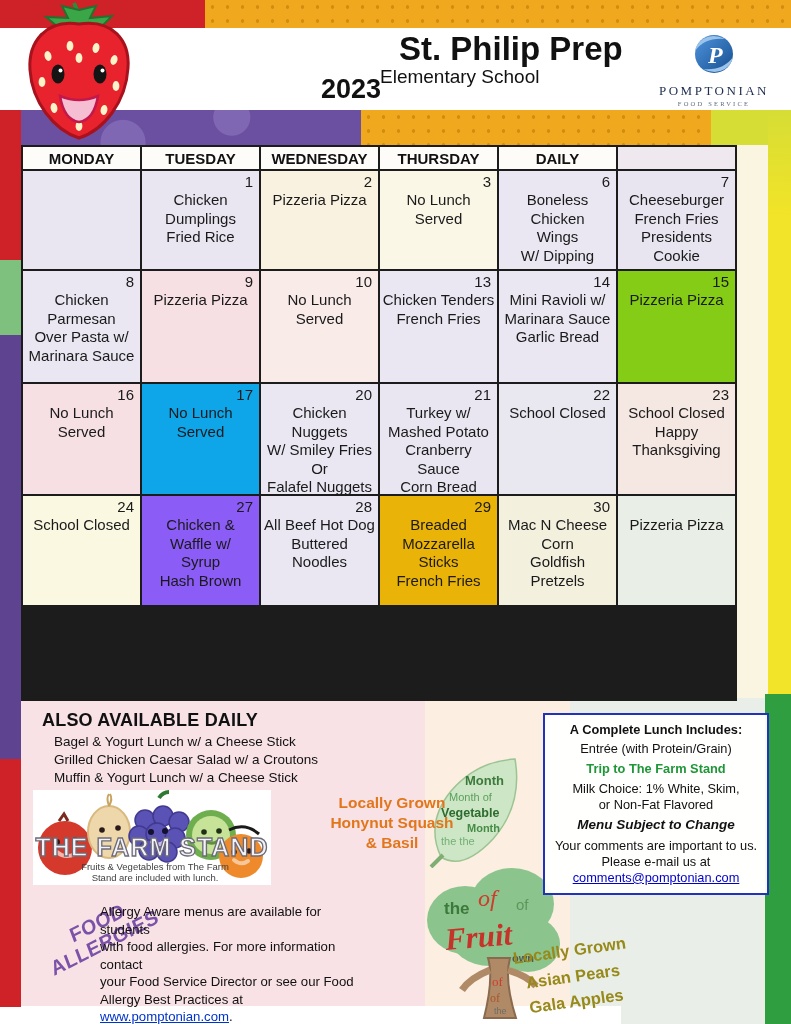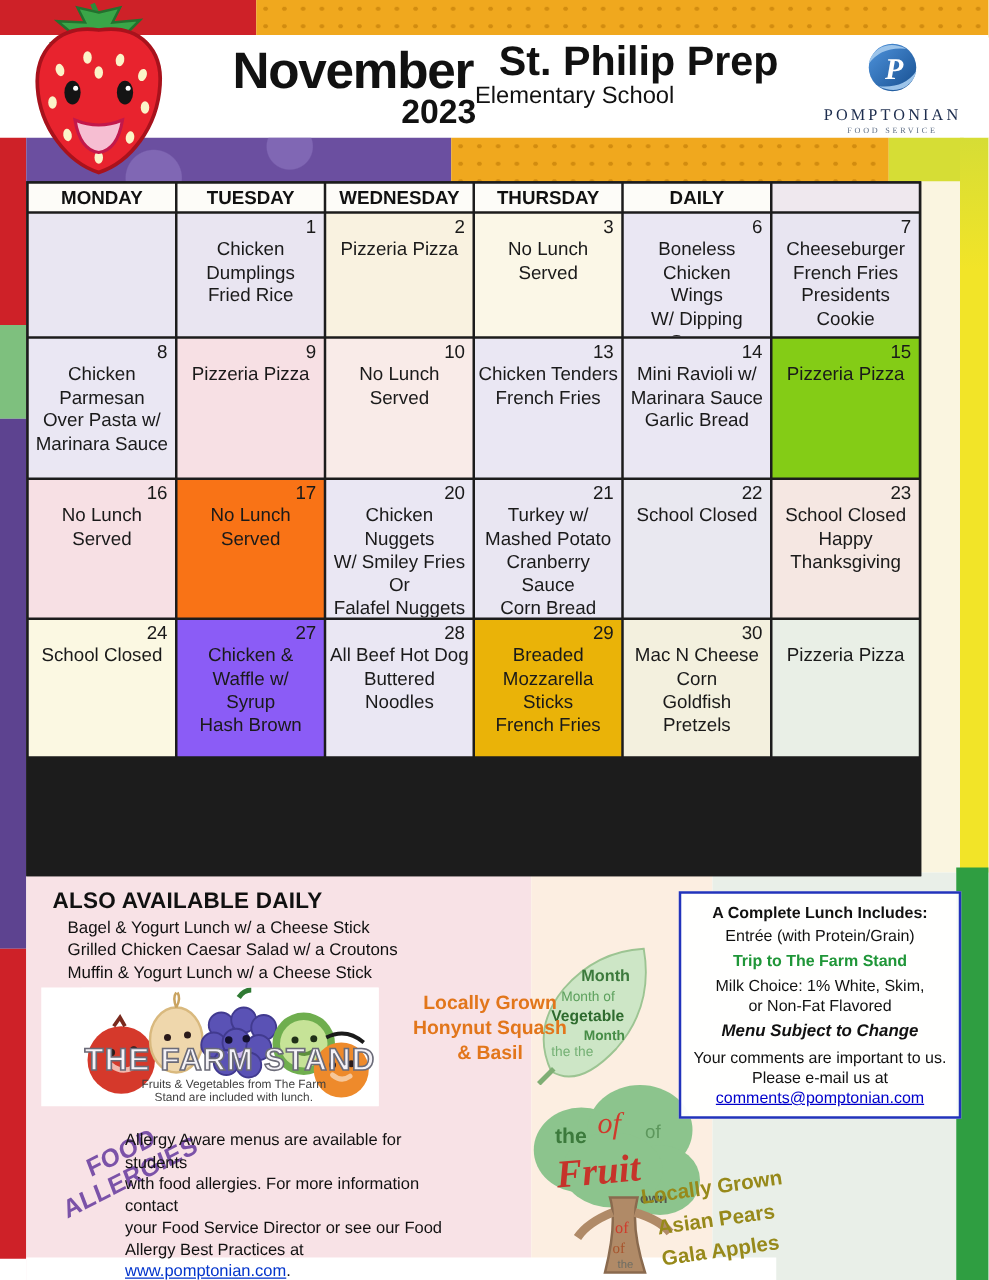--- a/index.html
+++ b/index.html
@@ -41,38 +41,38 @@
   .cal{left:21px;top:145px;width:712px;background:#1c1c1c;border:2px solid #1c1c1c;
        display:grid;grid-template-columns:repeat(6,1fr);
        grid-template-rows:22px 98px 111px 110px 109px 92px;gap:2px;}
   .hcell{background:#fdfcf8;display:flex;align-items:center;justify-content:center;
          font-weight:bold;font-size:15px;color:#111;}
   .cell{position:relative;overflow:hidden;}
   .cell .d{text-align:right;padding:2px 6px 0 0;font-size:15px;min-height:18px;line-height:18px;}
   .cell .m{text-align:center;font-size:15px;line-height:1.24;white-space:pre-line;padding:0 2px;}
   .r1c0{background:#efe8ee}.r1c1{background:#e9e6f2}.r1c2{background:#e9e5f1}.r1c3{background:#f9f2e0}.r1c4{background:#fbf7e7}
   .r2c0{background:#eae7f3}.r2c1{background:#e8e5f1}.r2c2{background:#eae7f3}.r2c3{background:#f7e0e4}.r2c4{background:#f9ebe8}
-  .r3c0{background:#eae7f3}.r3c1{background:#eae7f3}.r3c2{background:#84cc16}.r3c3{background:#f7e0e4}.r3c4{background:#f97316}
+  .r3c0{background:#eae7f3}.r3c1{background:#eae7f3}.r3c2{background:#84cc16}.r3c3{background:#f7e0e4}.r3c4{background:#0ea5e9}
   .r4c0{background:#eae7f3}.r4c1{background:#e9e6f2}.r4c2{background:#e9e8f0}.r4c3{background:#f5e7e2}.r4c4{background:#fbf8e2}
   .r5c0{background:#8b5cf6}.r5c1{background:#eae7f3}.r5c2{background:#eab308}.r5c3{background:#f3f0de}.r5c4{background:#e9efe6}
   
   .also{left:42px;top:710px;width:330px;}
   .also .ttl{font-size:18px;font-weight:bold;color:#111;letter-spacing:.2px;}
   .also .it{font-size:13.5px;margin-left:12px;margin-top:3px;color:#111;}
   .lunchbox{left:543px;top:713px;width:212px;border:2px solid #2233bb;background:rgba(255,255,255,.96);
             padding:7px 5px;text-align:center;font-size:12.8px;line-height:1.25;color:#111;}
   .lunchbox .b{font-weight:bold;}
   .lunchbox .trip{font-weight:bold;margin-top:4px;}
   .lunchbox .milk{margin-top:4px;white-space:pre-line;}
   .lunchbox .chg{margin-top:4px;font-weight:bold;font-style:italic;font-size:13.5px;}
   .lunchbox .cmt{margin-top:4px;white-space:pre-line;}
   .lunchbox a{color:#0000cc;}
   .squash{left:312px;top:793px;width:160px;text-align:center;font-size:15.5px;font-weight:bold;
           line-height:1.3;white-space:pre-line;}
-  .farmstand{left:33px;top:790px;width:238px;height:95px;background:#fff;padding-left:32px;}
+  .farmstand{left:33px;top:790px;width:238px;height:95px;background:#fff;}
   .stamp{left:36px;top:912px;width:130px;text-align:center;font-weight:bold;font-size:20px;
          letter-spacing:.5px;line-height:1.05;white-space:pre-line;
          transform:rotate(-27deg) skewX(-6deg);transform-origin:center;}
   .allergy{left:100px;top:903px;width:262px;font-size:13.2px;line-height:1.33;color:#111;}
   .allergy a{color:#0033cc;}
   .allergy .pre{white-space:pre-line;}
   .fruitnote{left:478px;top:938px;width:190px;text-align:center;font-size:16.5px;font-weight:bold;
              line-height:1.55;white-space:pre-line;transform:rotate(-8deg);}
   .leafcloud{left:415px;top:753px;}
   .treecloud{left:420px;top:858px;}
@@ -114,21 +114,20 @@
     <ellipse cx="42" cy="108" rx="3.4" ry="5" fill="#fbf4c8" transform="rotate(-10 42 108)"></ellipse>
     <ellipse cx="92" cy="110" rx="3.4" ry="5" fill="#fbf4c8" transform="rotate(10 92 110)"></ellipse>
     <ellipse cx="67" cy="126" rx="3.4" ry="5" fill="#fbf4c8"></ellipse>
     <ellipse cx="67" cy="58" rx="3.4" ry="5" fill="#fbf4c8"></ellipse>
     <ellipse cx="46" cy="74" rx="6.5" ry="9.5" fill="#141414"></ellipse>
     <ellipse cx="88" cy="74" rx="6.5" ry="9.5" fill="#141414"></ellipse>
     <circle cx="48.5" cy="70.5" r="2" fill="#fff"></circle>
     <circle cx="90.5" cy="70.5" r="2" fill="#fff"></circle>
     <path d="M48,96 Q67,104 86,96 Q82,120 67,122 Q52,120 48,96 Z" fill="#f6bed2" stroke="#c2184b" stroke-width="2.5"></path>
   </svg>
-  <div class="abs z2 month-title">November</div>
   <div class="abs z2 year-title">2023</div>
   <div class="abs z2 school-name">St. Philip Prep</div>
   <div class="abs z2 school-sub">Elementary School</div>
   <div class="abs z2 logo">
     <svg width="46" height="46" viewBox="0 0 46 46">
       <defs>
         <linearGradient id="pg" x1="0" y1="0" x2="1" y2="1">
           <stop offset="0" stop-color="#4f94dd"></stop>
             <stop offset="1" stop-color="#164e8f"></stop>
         </linearGradient>

